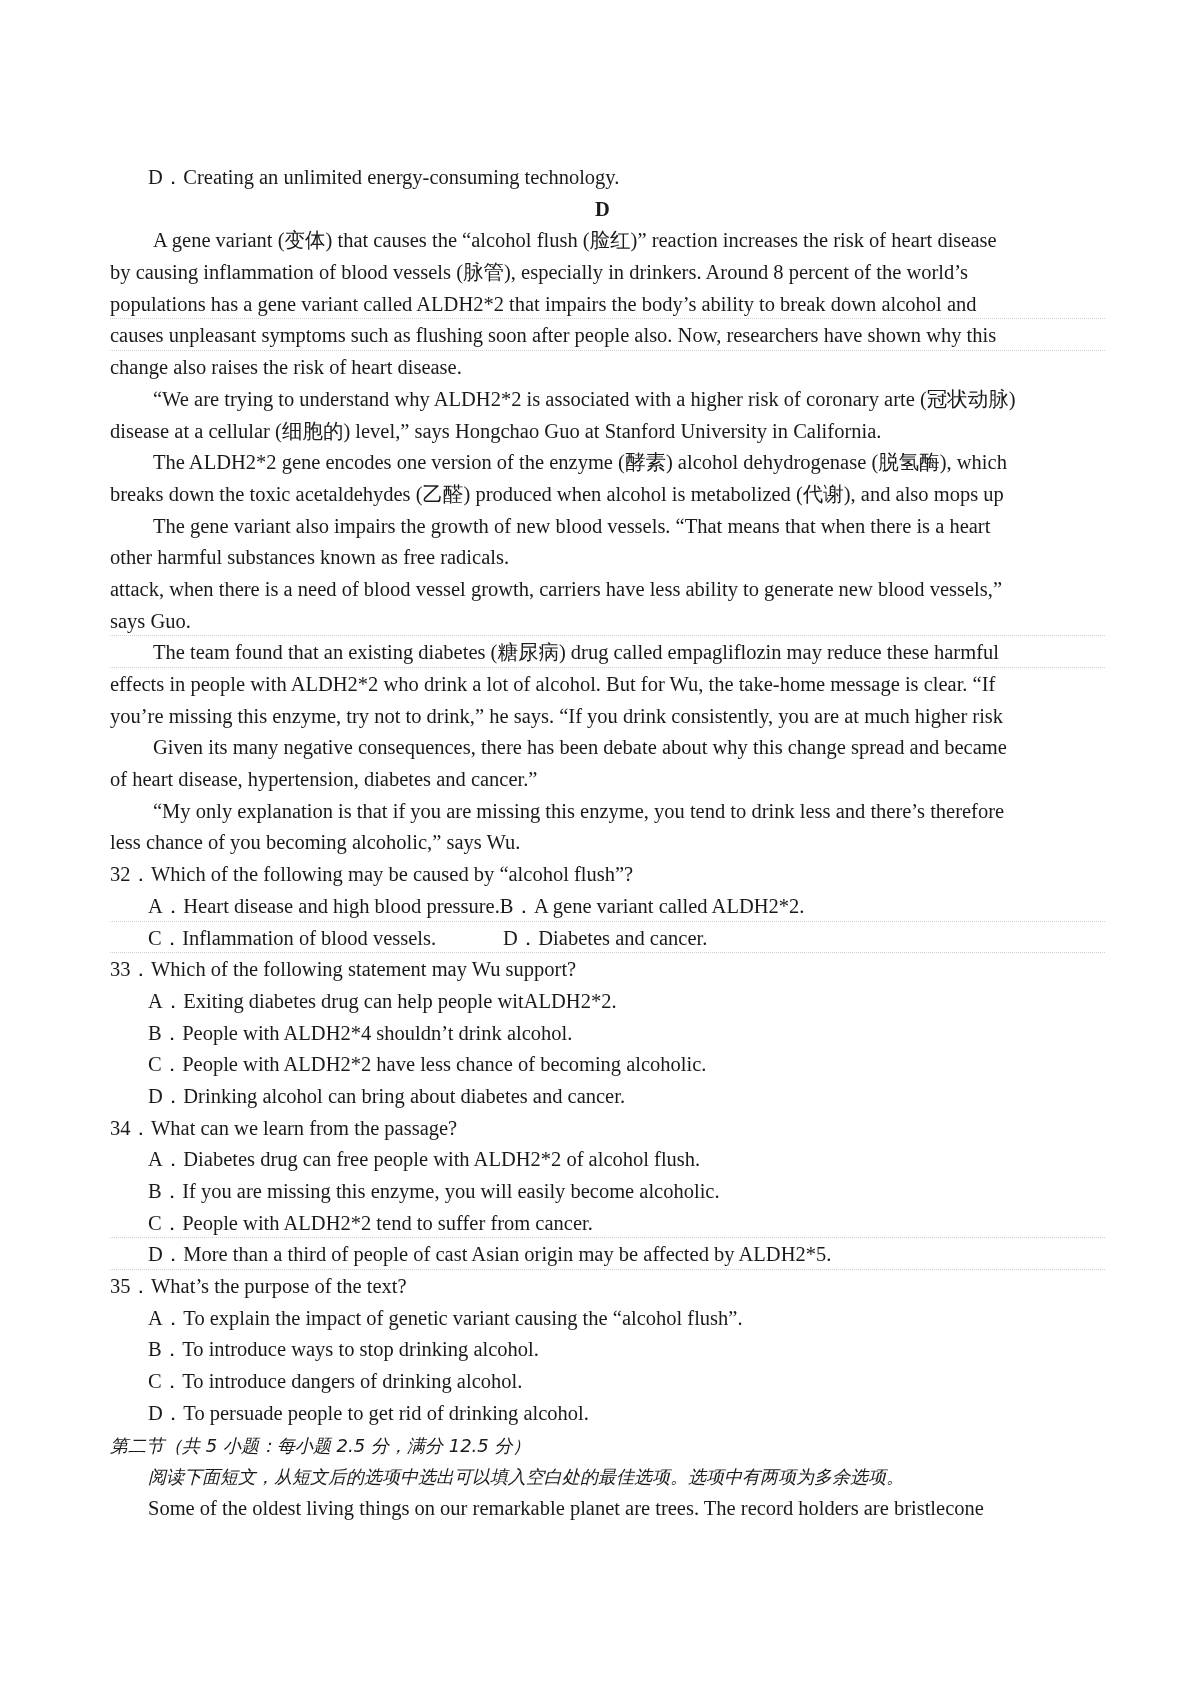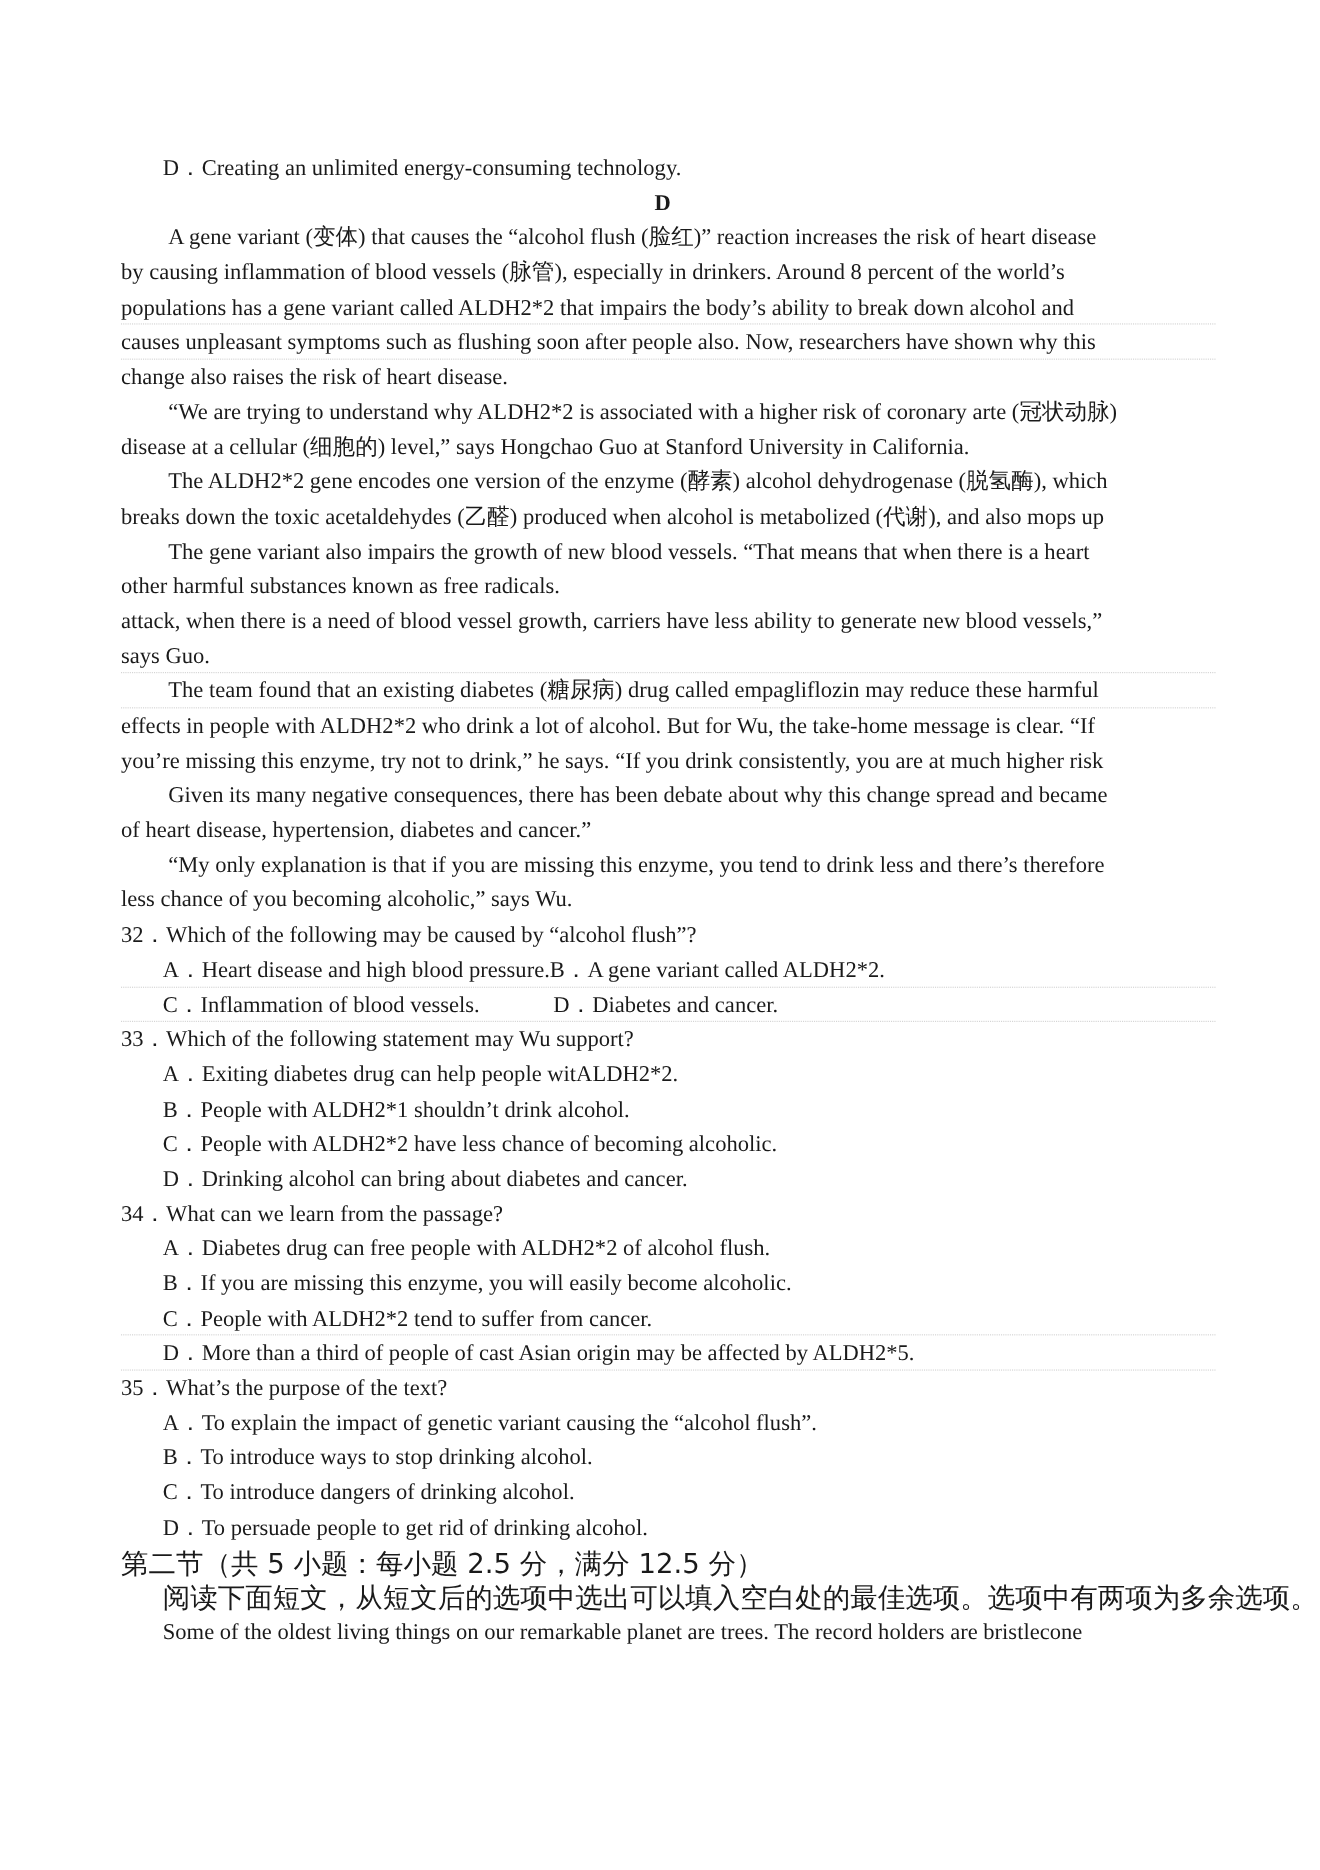--- a/index.html
+++ b/index.html
@@ -2,33 +2,33 @@
 <html><head>
 <meta charset="utf-8">
 <style>
   html, body { margin: 0; padding: 0; background: #ffffff; }
   body {
     width: 1200px; height: 1700px; position: relative; overflow: hidden;
     font-family: "Liberation Serif", "DejaVu Serif", serif;
     color: #1a1a1a;
   }
   .page {
-    position: absolute; left: 110px; top: 138px; width: 985px;
+    position: absolute; left: 110px; top: 162px; width: 985px;
     font-size: 20.5px; line-height: 31.7px;
   }
   .line { white-space: nowrap; height: 31.7px; position: relative; }
   .indent { padding-left: 43px; }
   .opt { padding-left: 38px; }
   .heading-center { text-align: center; font-weight: bold; }
   .dotted::after {
     content: ""; position: absolute; left: 0; right: -10px; bottom: 1px;
     border-bottom: 1px dotted #d0d0d0;
   }
   .opt-pair { display: inline-block; }
-  .cn { font-family: "DejaVu Sans", sans-serif; font-size: 25px; }
+  .cn { font-family: "DejaVu Sans", sans-serif; font-size: 18px; font-style: italic; }
 </style>
 </head>
 <body>
 
 <div class="page">
 
   <div class="line opt">D．Creating an unlimited energy-consuming technology.</div>
 
   <div class="line heading-center">D</div>
 
@@ -61,21 +61,21 @@
       <span class="opt-pair">A．Heart disease and high blood pressure.</span><span class="opt-pair">B．A gene variant called ALDH2*2.</span>
     </div>
     <div class="line opt dotted">
       <span class="opt-pair" style="width:355px">C．Inflammation of blood vessels.</span><span class="opt-pair">D．Diabetes and cancer.</span>
     </div>
   </div>
 
   <div>
     <div class="line">33．Which of the following statement may Wu support?</div>
     <div class="line opt">A．Exiting diabetes drug can help people witALDH2*2.</div>
-    <div class="line opt">B．People with ALDH2*1 shouldn’t drink alcohol.</div>
+    <div class="line opt">B．People with ALDH2*4 shouldn’t drink alcohol.</div>
     <div class="line opt">C．People with ALDH2*2 have less chance of becoming alcoholic.</div>
     <div class="line opt">D．Drinking alcohol can bring about diabetes and cancer.</div>
   </div>
 
   <div>
     <div class="line">34．What can we learn from the passage?</div>
     <div class="line opt">A．Diabetes drug can free people with ALDH2*2 of alcohol flush.</div>
     <div class="line opt">B．If you are missing this enzyme, you will easily become alcoholic.</div>
     <div class="line opt dotted">C．People with ALDH2*2 tend to suffer from cancer.</div>
     <div class="line opt dotted">D．More than a third of people of cast Asian origin may be affected by ALDH2*5.</div>

